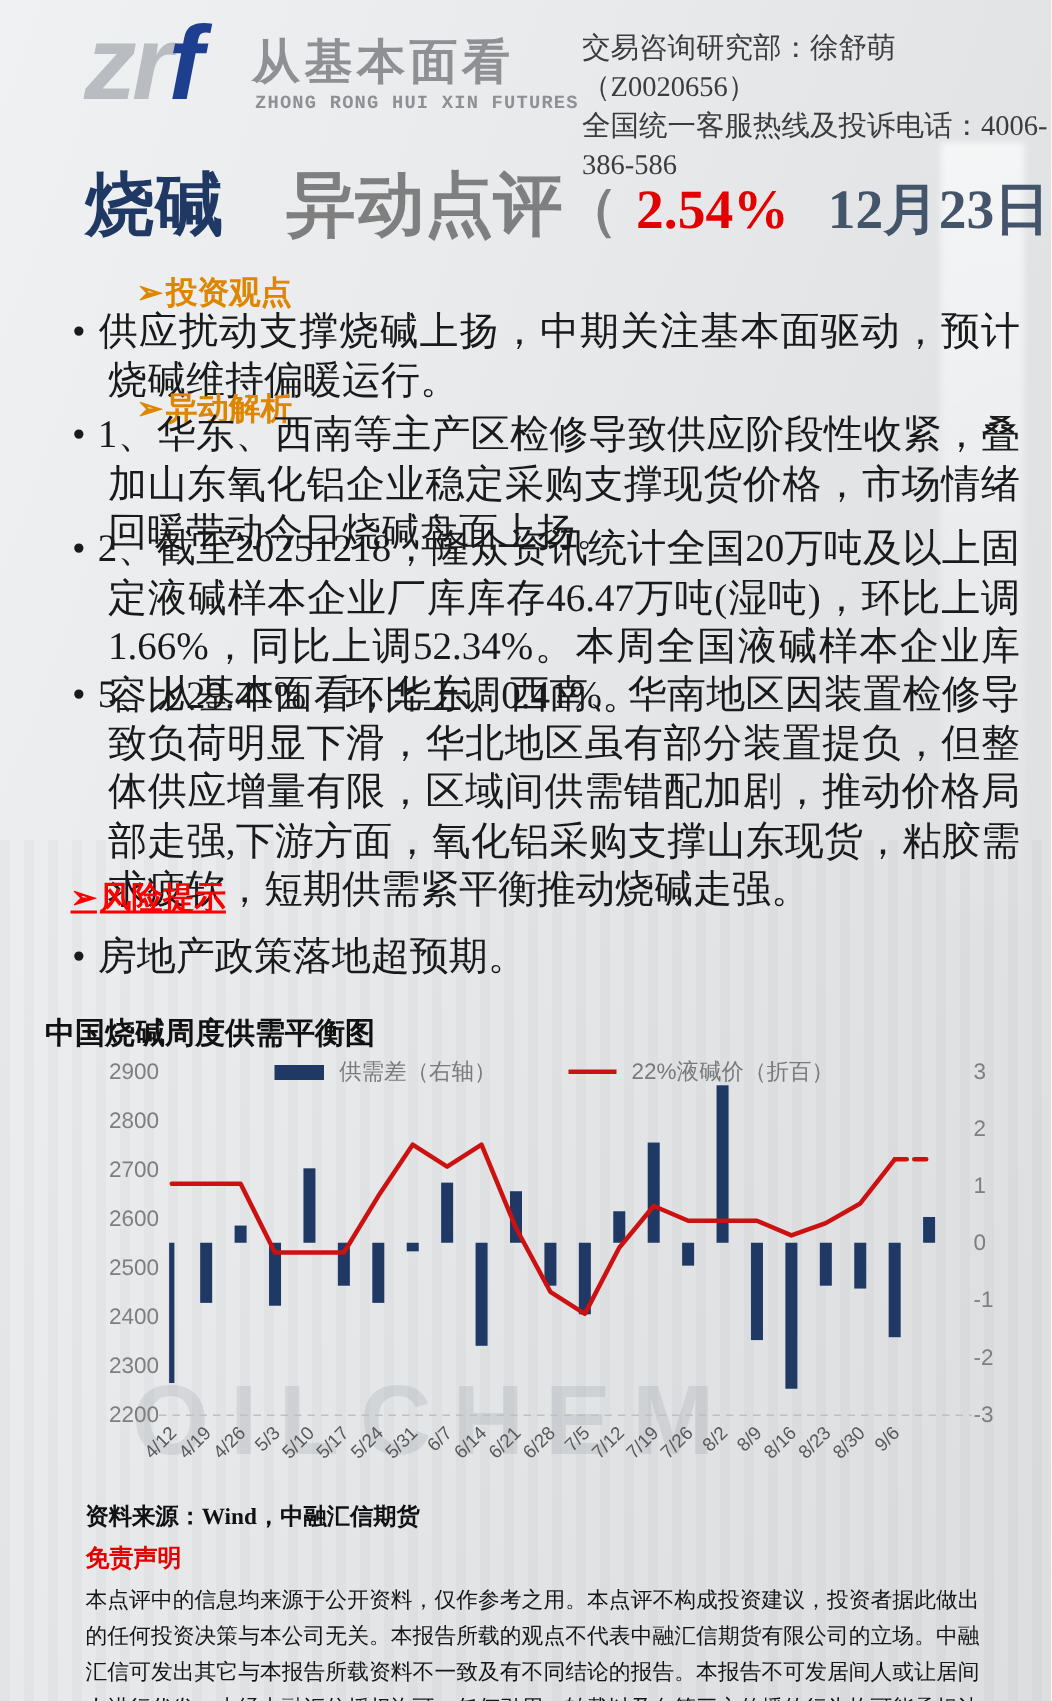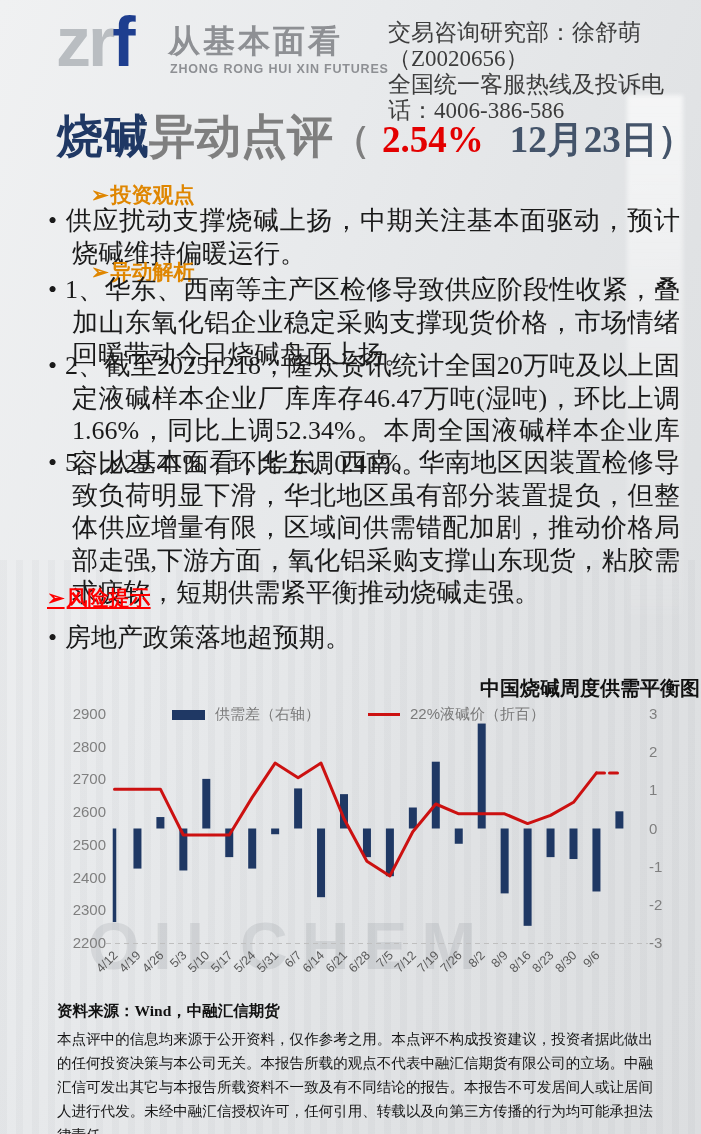--- a/index.html
+++ b/index.html
@@ -12,48 +12,48 @@
     background:linear-gradient(180deg,rgba(255,255,255,.65),rgba(255,255,255,.05));
     filter:blur(2px);z-index:0;}
   .bg-texture{position:absolute;left:0;top:560px;width:100%;height:574px;z-index:0;
     background:repeating-linear-gradient(90deg,rgba(70,75,85,.035) 0 7px,rgba(0,0,0,0) 7px 16px);}
   .watermark{position:absolute;left:88px;top:908px;z-index:0;
     font-family:"Liberation Sans",sans-serif;font-weight:bold;font-size:66px;
     letter-spacing:14px;color:rgba(95,100,108,.13);}
   
   .header{position:absolute;left:0;top:0;width:701px;height:96px;z-index:2;}
   .logo-zrf{position:absolute;left:56px;top:2px;font-family:"Liberation Sans",sans-serif;
-    font-weight:bold;font-size:70px;line-height:80px;letter-spacing:-3px;}
+    font-weight:bold;font-size:70px;line-height:80px;letter-spacing:-3px;font-style:italic;}
   .logo-zr{color:#b9bdc1;}
   .logo-f{color:#1e3e8f;}
   .logo-cn{position:absolute;left:168px;top:20px;font-weight:bold;font-size:32px;
     letter-spacing:3px;color:#8e9094;font-family:"Liberation Sans",sans-serif;}
   .logo-en{position:absolute;left:170px;top:62px;font-size:12.5px;font-weight:bold;
-    letter-spacing:.8px;color:#8e9094;font-family:Liberation Sans, sans-serif;}
-  .contact{position:absolute;left:388px;top:20px;font-size:23px;line-height:26px;color:#3c3c3c;}
+    letter-spacing:.8px;color:#8e9094;font-family:Liberation Mono, monospace;}
+  .contact{position:absolute;left:388px;top:20px;font-size:19px;line-height:26px;color:#3c3c3c;}
   
   .title{position:absolute;left:57px;top:106px;z-index:2;font-weight:bold;white-space:nowrap;}
   .title .product{font-size:46px;color:#1f3864;}
-  .title .rest{font-size:46px;color:#7f7f7f;}
+  .title .rest{font-size:46px;color:#7f7f7f;margin-left:42px;}
   .title .paren{font-size:37px;color:#7f7f7f;}
   .title .change{font-size:37px;color:#e30000;margin-left:12px;}
   .title .date{font-size:37px;color:#44546a;margin-left:26px;}
   
   .sec-h{position:absolute;left:47px;z-index:2;font-weight:bold;font-size:21px;white-space:nowrap;}
   .sec-h .arr{margin-right:2px;}
   .sec-orange{color:#df8600;margin-left:44px;}
   .sec-red{color:#fe0000;text-decoration:underline;}
   .bullet{position:absolute;left:48px;width:608px;z-index:2;font-size:26px;line-height:32.5px;
     text-align:justify;padding-left:24px;text-indent:-24px;margin:0;}
   .bullet .dot{margin-right:8px;}
   
   .chart{position:absolute;left:0;top:668px;width:701px;height:340px;z-index:1;}
-  .chart-title{position:absolute;left:30px;top:7px;width:670px;text-align:right;
+  .chart-title{position:absolute;left:30px;top:7px;width:670px;text-align:left;
     font-size:20px;font-weight:bold;color:#111;}
-  .legend{position:absolute;left:172px;top:37px;display:flex;align-items:center;gap:10px;
+  .legend{position:absolute;left:183px;top:37px;display:flex;align-items:center;gap:10px;
     font-family:"Liberation Sans",sans-serif;font-size:15px;color:#7a7a7a;white-space:nowrap;}
   .legend .sw-bar{width:33px;height:10px;background:#1f3864;}
   .legend .sw-line{width:32px;height:3px;background:#cc1111;margin-left:38px;}
   .plot{position:absolute;left:0;top:0;}
   
   .footer{position:absolute;left:57px;top:1001px;width:596px;z-index:2;}
   .source{font-size:15.5px;font-weight:bold;color:#111;}
   .disc-title{font-size:16px;font-weight:bold;color:#e60000;margin-top:7px;}
   .disclaimer{font-size:14.5px;line-height:24px;color:#151515;text-align:justify;margin-top:5px;}
 </style>
@@ -170,15 +170,16 @@
           <text transform="translate(531.5999999999999,288) rotate(-45)">8/16</text>
           <text transform="translate(554.55,288) rotate(-45)">8/23</text>
           <text transform="translate(577.5,288) rotate(-45)">8/30</text>
           <text transform="translate(600.45,288) rotate(-45)">9/6</text>
         </g>
       </svg>
   </div>
 
   <div class="footer">
     <div class="source">资料来源：Wind，中融汇信期货</div>
+    <div class="disc-title">免责声明</div>
     <div class="disclaimer">本点评中的信息均来源于公开资料，仅作参考之用。本点评不构成投资建议，投资者据此做出的任何投资决策与本公司无关。本报告所载的观点不代表中融汇信期货有限公司的立场。中融汇信可发出其它与本报告所载资料不一致及有不同结论的报告。本报告不可发居间人或让居间人进行代发。未经中融汇信授权许可，任何引用、转载以及向第三方传播的行为均可能承担法律责任。</div>
   </div>
 </div>
 
 </body></html>

